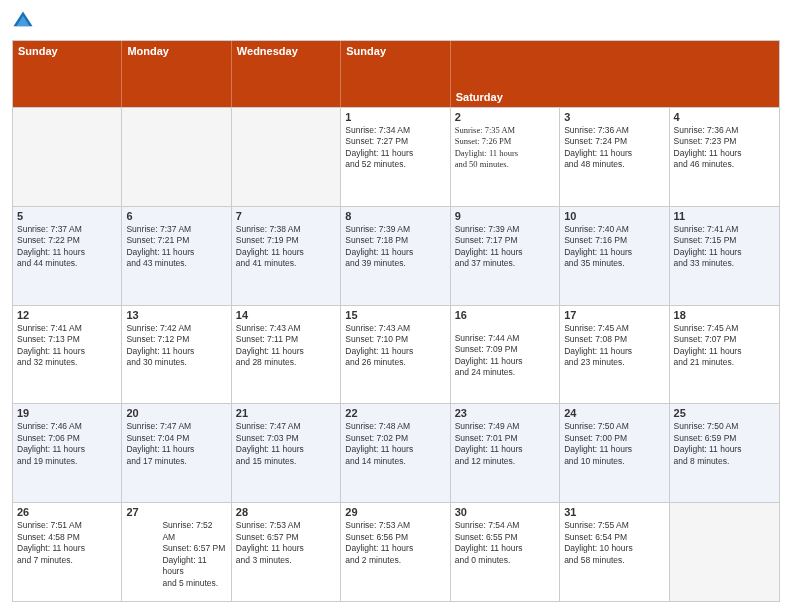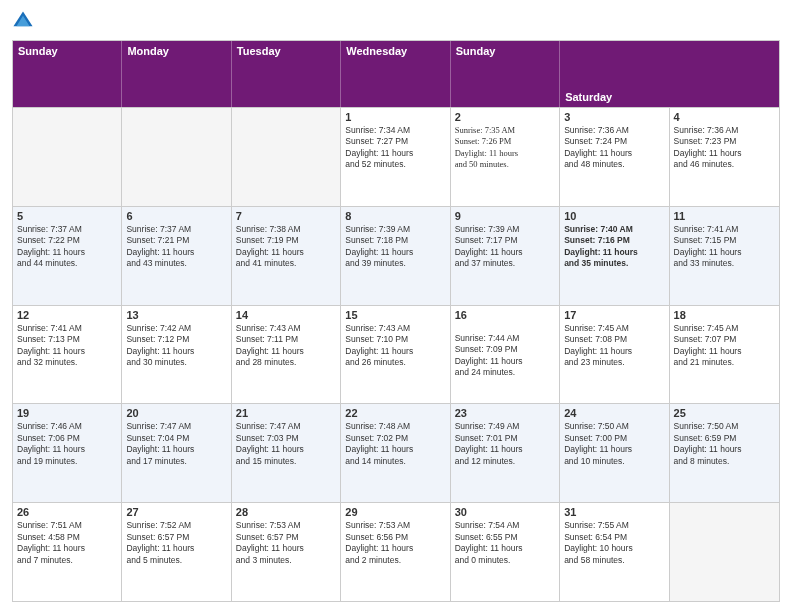--- a/index.html
+++ b/index.html
@@ -61,21 +61,21 @@
     }
     .calendar {
       flex: 1;
       display: flex;
       flex-direction: column;
       border: 1px solid #ccc;
     }
     .cal-header {
       display: grid;
       grid-template-columns: repeat(7, 1fr);
-      background: #701a75;
+      background: #c2410c;
     }
     .cal-header-cell {
       color: #fff;
       font-size: 11px;
       font-weight: bold;
       padding: 4px 5px;
       text-align: left;
       border-right: 1px solid rgba(255,255,255,0.3);
     }
     .cal-header-cell:last-child { border-right: none; margin-top: 46px; }
@@ -132,21 +132,20 @@
     <div class="title-section">
       <div class="month-title"></div>
       <div class="subtitle"></div>
     </div>
   </div>
 
   <div class="calendar">
     <div class="cal-header">
     <div class="cal-header-cell">Sunday</div>
         <div class="cal-header-cell">Monday</div>
-        <div class="cal-header-cell">Tuesday</div>
         <div class="cal-header-cell">Wednesday</div>
         <div class="cal-header-cell">Sunday</div>
         <div class="cal-header-cell">Saturday</div>
       </div>
     <div class="cal-body">
     <div class="cal-row">
           <div class="cal-cell empty"></div>
           <div class="cal-cell empty"></div>
           <div class="cal-cell empty"></div>
           <div class="cal-cell">
@@ -209,21 +208,21 @@
           </div>
           <div class="cal-cell alt-row">
             <div class="cell-date">9</div>
             <div class="cell-info" style="white-space: pre-line;">Sunrise: 7:39 AM
 Sunset: 7:17 PM
 Daylight: 11 hours
 and 37 minutes.</div>
           </div>
           <div class="cal-cell alt-row">
             <div class="cell-date">10</div>
-            <div class="cell-info" style="white-space: pre-line; font-weight: bold;">Sunrise: 7:40 AM
+            <div class="cell-info" style="white-space: pre-line;">Sunrise: 7:40 AM
 Sunset: 7:16 PM
 Daylight: 11 hours
 and 35 minutes.</div>
           </div>
           <div class="cal-cell alt-row">
             <div class="cell-date">11</div>
             <div class="cell-info" style="white-space: pre-line;">Sunrise: 7:41 AM
 Sunset: 7:15 PM
 Daylight: 11 hours
 and 33 minutes.</div>
@@ -334,21 +333,21 @@
         <div class="cal-row">
           <div class="cal-cell">
             <div class="cell-date">26</div>
             <div class="cell-info" style="white-space: pre-line;">Sunrise: 7:51 AM
 Sunset: 4:58 PM
 Daylight: 11 hours
 and 7 minutes.</div>
           </div>
           <div class="cal-cell">
             <div class="cell-date">27</div>
-            <div class="cell-info" style="white-space: pre-line;">Sunrise: 7:52 AM
+            <div class="cell-info" style="white-space: pre-line; margin-left: 36px;">Sunrise: 7:52 AM
 Sunset: 6:57 PM
 Daylight: 11 hours
 and 5 minutes.</div>
           </div>
           <div class="cal-cell">
             <div class="cell-date">28</div>
             <div class="cell-info" style="white-space: pre-line;">Sunrise: 7:53 AM
 Sunset: 6:57 PM
 Daylight: 11 hours
 and 3 minutes.</div>

